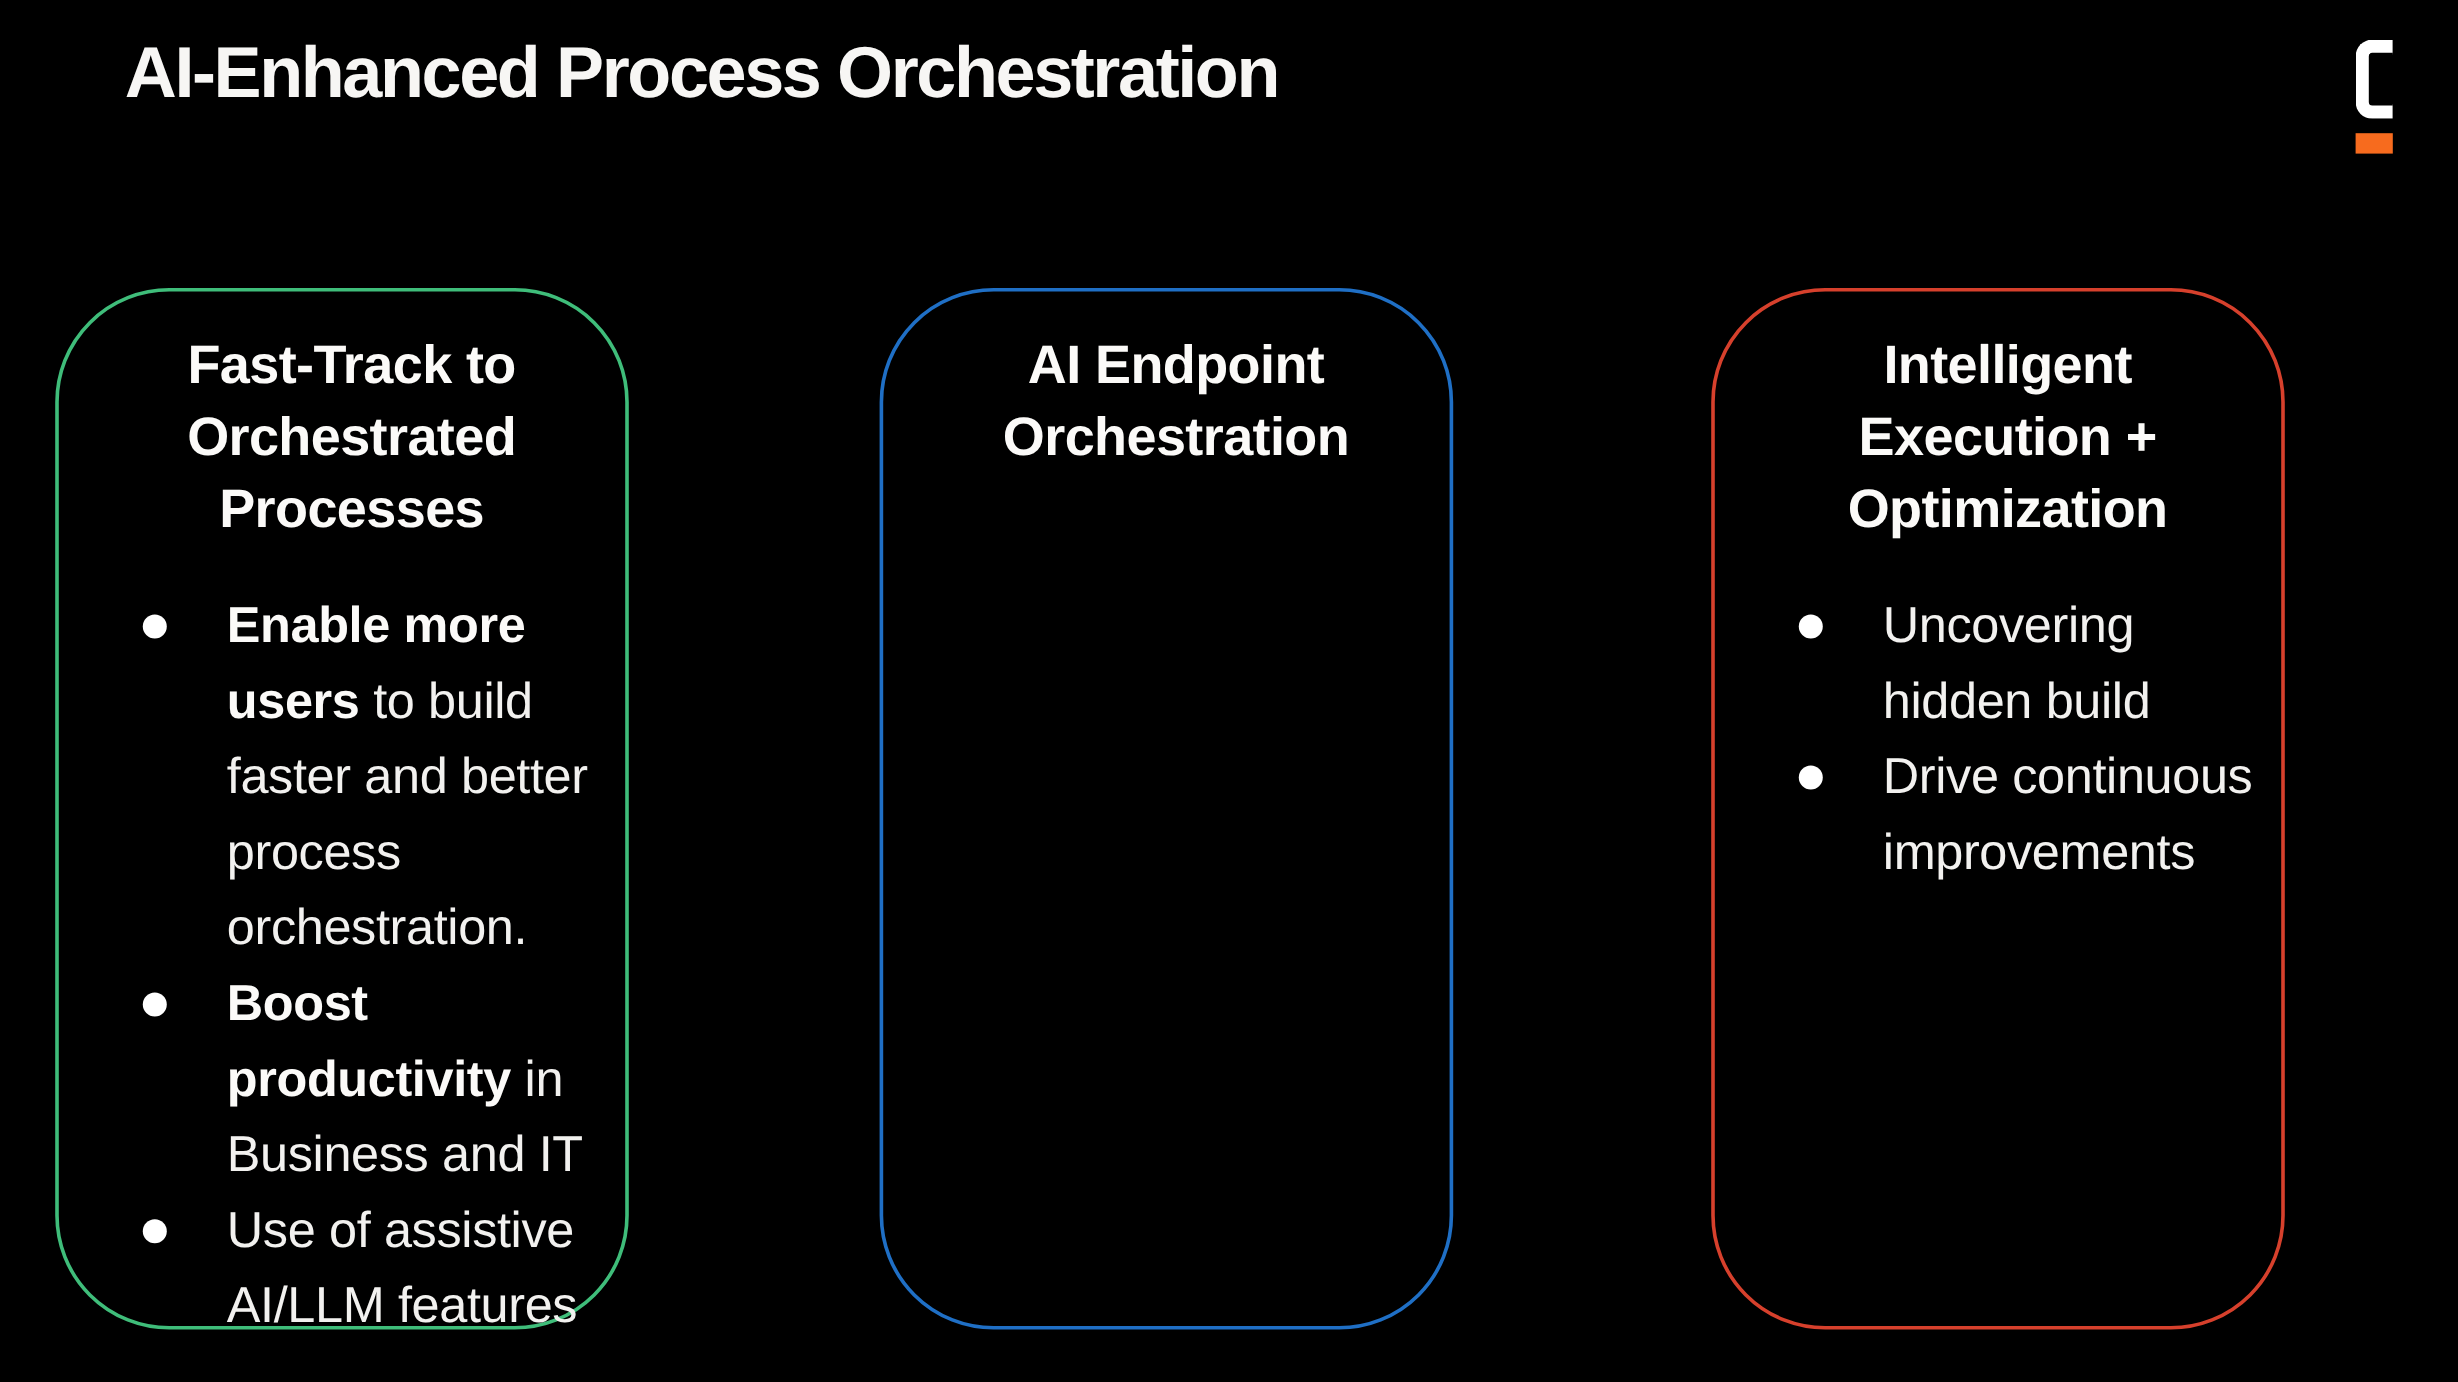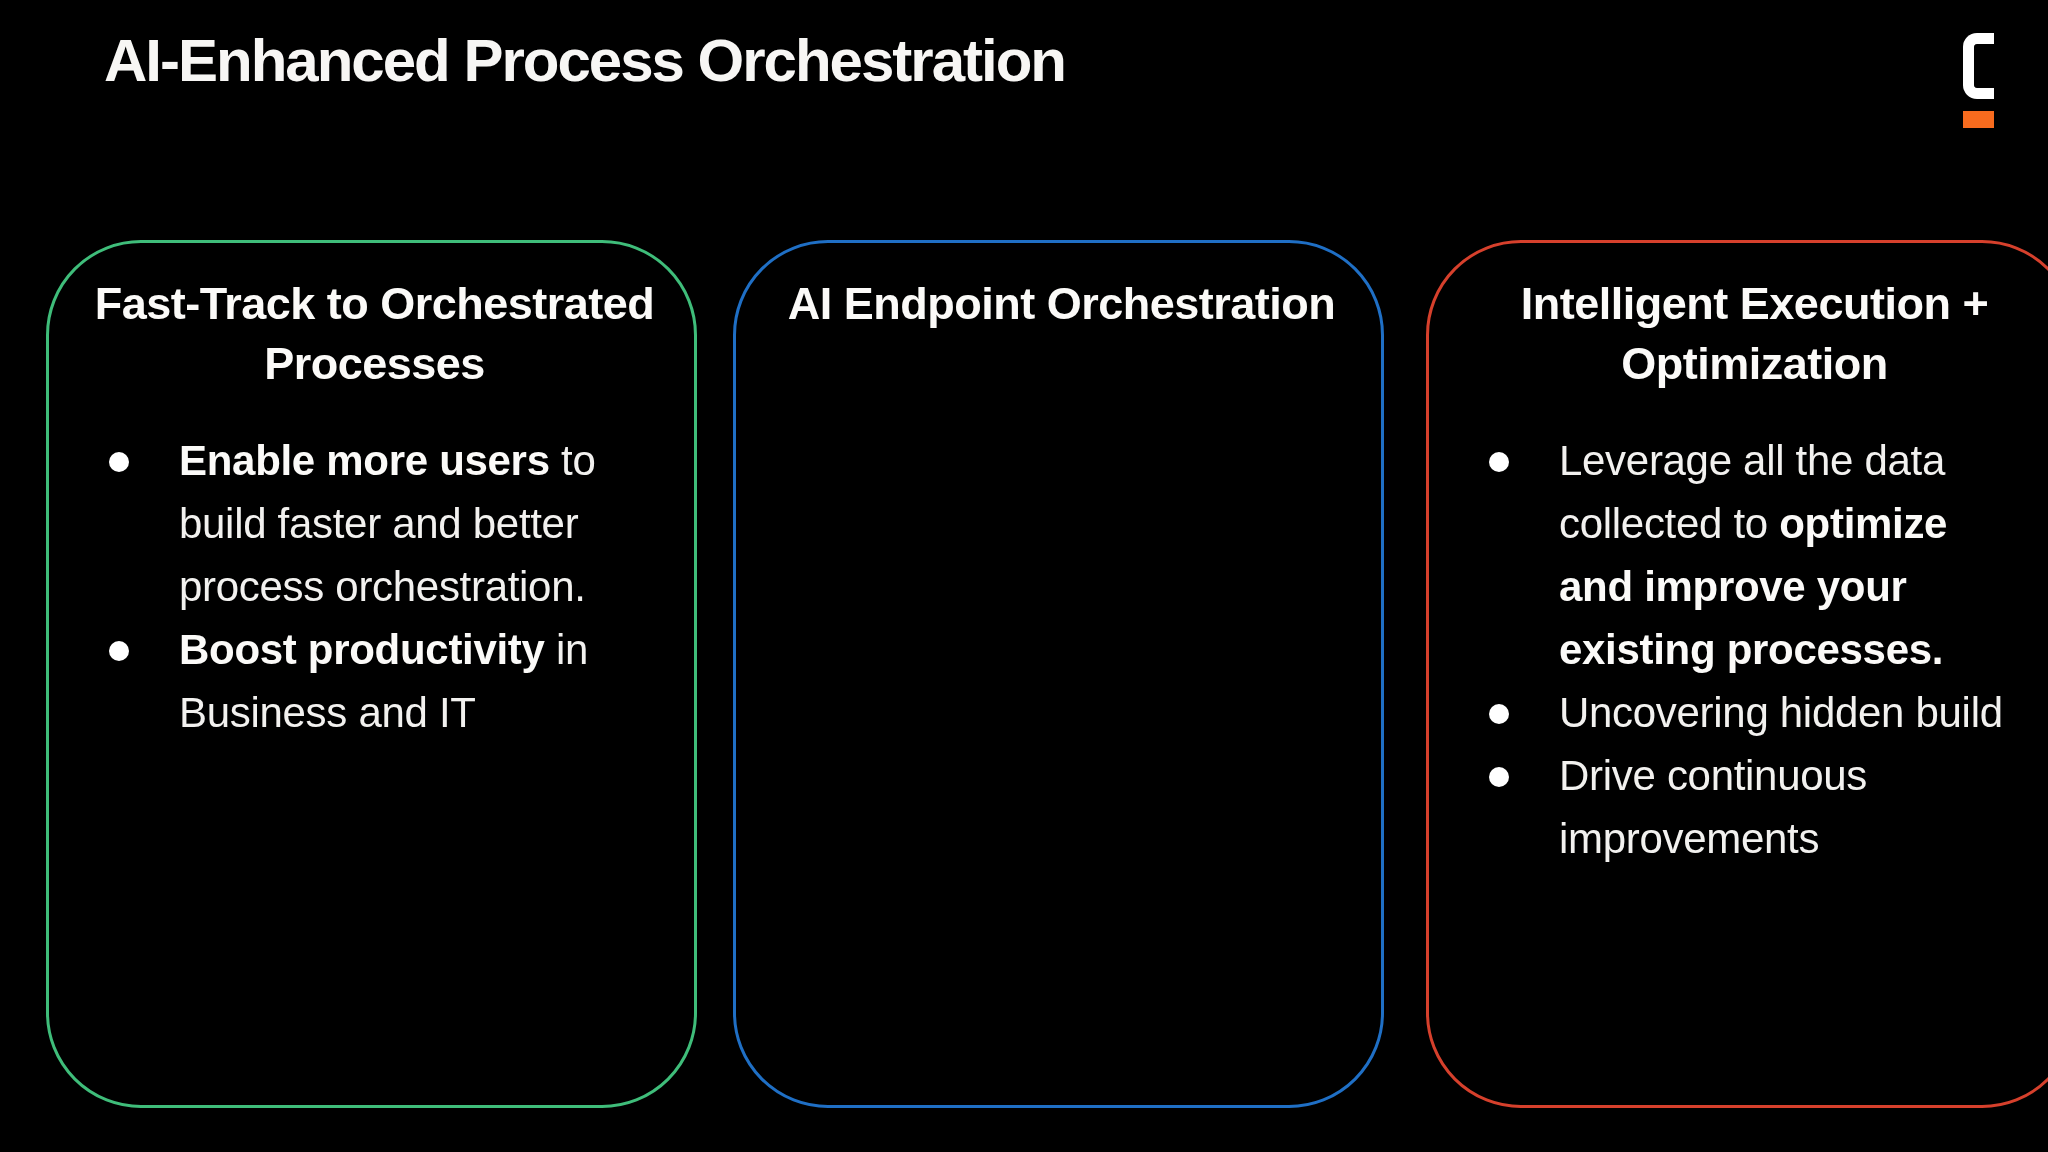--- a/index.html
+++ b/index.html
@@ -51,26 +51,26 @@
     display: block;
     margin-top: 12px;
     width: 31px;
     height: 17px;
     background: #f76b1e;
   }
   
   .card {
     position: absolute;
     top: 240px;
-    width: 651px;
+    width: 478px;
     height: 868px;
     box-sizing: border-box;
     border: 3px solid #888888; 
     border-radius: 95px;
-    padding: 31px 0 0 6px;
+    padding: 31px 0 0 16px;
   }
   .card-1 { left: 46px; }
   .card-2 { left: 733px; }
   .card-3 { left: 1426px; }
   .card-title {
     margin: 0 26px;
     text-align: center;
     font-size: 45px;
     line-height: 60px;
     font-weight: 700;
@@ -123,34 +123,34 @@
     <h2 class="card-title">Fast-Track to Orchestrated Processes</h2>
     <div class="bullets">
         <div class="bullet">
           <span class="dot"></span>
           <p class="bullet-text"><span class="b">Enable more users</span><span> to build faster and better process orchestration.</span></p>
         </div>
         <div class="bullet">
           <span class="dot"></span>
           <p class="bullet-text"><span class="b">Boost productivity</span><span> in Business and IT</span></p>
         </div>
+        <div class="bullet">
+          <span class="dot"></span>
+          <p class="bullet-text"><span>Use of assistive AI/LLM features</span></p>
+        </div>
       </div>
   </section>
 
   <section class="card card-2" style="border-color: rgb(31, 111, 197);">
     <h2 class="card-title">AI Endpoint Orchestration</h2>
   </section>
 
   <section class="card card-3" style="border-color: rgb(214, 64, 44);">
     <h2 class="card-title">Intelligent Execution + Optimization</h2>
     <div class="bullets">
-        <div class="bullet">
-          <span class="dot"></span>
-          <p class="bullet-text"><span>Leverage all the data collected to </span><span class="b">optimize and improve your existing processes.</span></p>
-        </div>
         <div class="bullet">
           <span class="dot"></span>
           <p class="bullet-text"><span>Uncovering hidden build</span></p>
         </div>
         <div class="bullet">
           <span class="dot"></span>
           <p class="bullet-text"><span>Drive continuous improvements</span></p>
         </div>
       </div>
   </section>

